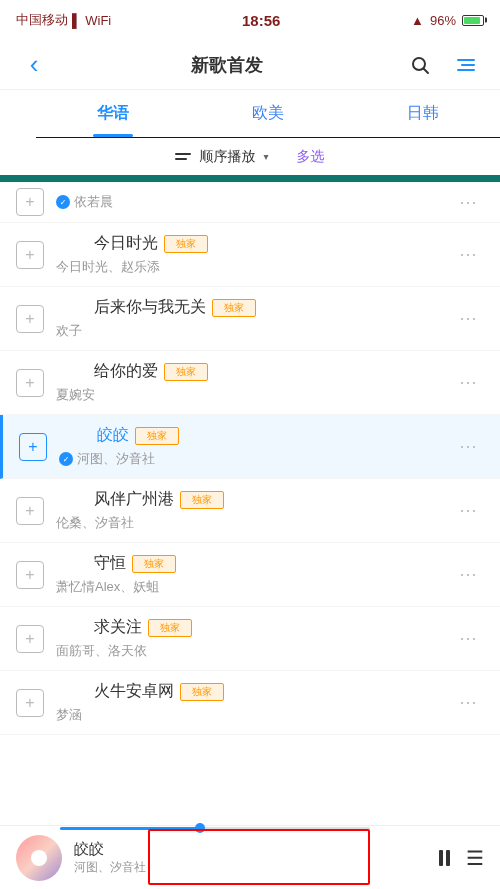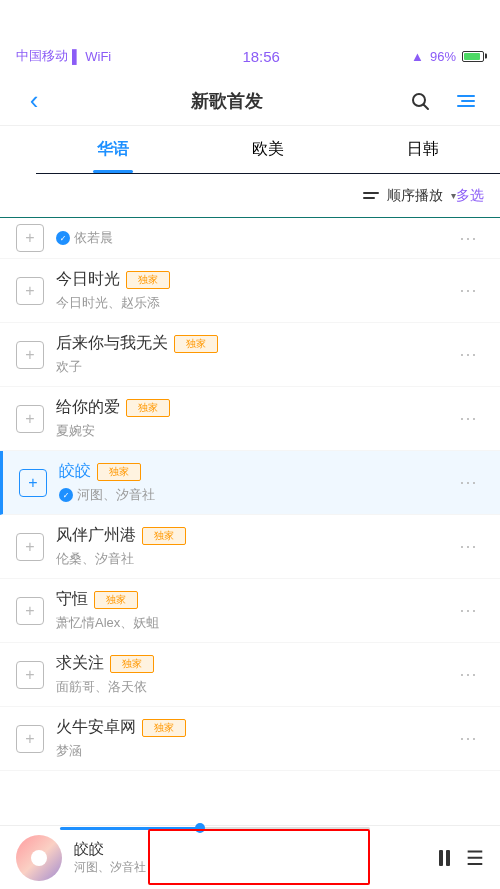--- a/index.html
+++ b/index.html
@@ -14,22 +14,21 @@
 
     
     .status-bar {
       height: 40px;
       background: #fff;
       display: flex;
       align-items: center;
       justify-content: space-between;
       padding: 12px 16px;
       font-size: 13px;
-      color: #8b5cf6;
-      margin-top: 36px;
+      color: #7f1d1d;
     }
     .status-left { display: flex; align-items: center; gap: 4px; }
     .status-right { display: flex; align-items: center; gap: 6px; }
     .battery {
       width: 22px; height: 11px; border: 1.5px solid #333; border-radius: 2px; position: relative;
       display: flex; align-items: center; padding: 1px;
     }
     .battery::after {
       content: ''; position: absolute; right: -4px; top: 50%;
       transform: translateY(-50%); width: 2px; height: 5px;
@@ -76,21 +75,21 @@
       background: #fff;
       border-bottom: 1px solid #0f172a;
       margin-left: 36px;
     }
     .tab {
       flex: 1;
       display: flex;
       align-items: center;
       justify-content: center;
       font-size: 16px;
-      color: #000000;
+      color: #3b82f6;
       cursor: pointer;
       position: relative;
     }
     .tab.active {
       color: #1e90ff;
       font-weight: 600;
     }
     .tab.active::after {
       content: '';
       position: absolute;
@@ -101,23 +100,24 @@
       height: 3px;
       background: #1e90ff;
       border-radius: 2px;
     }
 
     
     .sort-bar {
       height: 44px;
       display: flex;
       align-items: center;
-      justify-content: flex-end;
+      justify-content: center;
       padding: 0 16px;
-      border-bottom: 1px solid #0f766e;
+      border-bottom: 7px solid #0f766e;
+      gap: 28px;
     }
     .sort-left {
       display: flex;
       align-items: center;
       gap: 8px;
       color: #333;
       font-size: 14px;
     }
     .sort-icon {
       display: flex; flex-direction: column; gap: 3px;
@@ -160,20 +160,21 @@
     .song-title-row {
       display: flex;
       align-items: center;
       gap: 6px;
       margin-bottom: 4px;
     }
     .song-title {
       font-size: 16px;
       color: #333;
       font-weight: 500;
+      margin-left: 38px;
     }
     .song-title.blue { color: #1e90ff; }
     .exclusive-badge {
       background: #fff3e0;
       border: 1px solid #ff9800;
       color: #ff9800;
       font-size: 10px;
       padding: 1px 11px;
       border-radius: 2px;
     }
@@ -301,21 +302,21 @@
   </style>
 </head>
 <body>
 
 <div class="status-bar">
   <div class="status-left">
     <span>中国移动</span>
     <span>▌</span>
     <span>WiFi</span>
   </div>
-  <div style="font-size:15px;font-weight:400;">18:56</div>
+  <div style="font-size:15px;font-weight:700;">18:56</div>
   <div class="status-right">
     <span>▲</span>
     <span>96%</span>
     <div class="battery">
       <div class="battery-fill"></div>
     </div>
   </div>
 </div>
 
 <div class="header">

